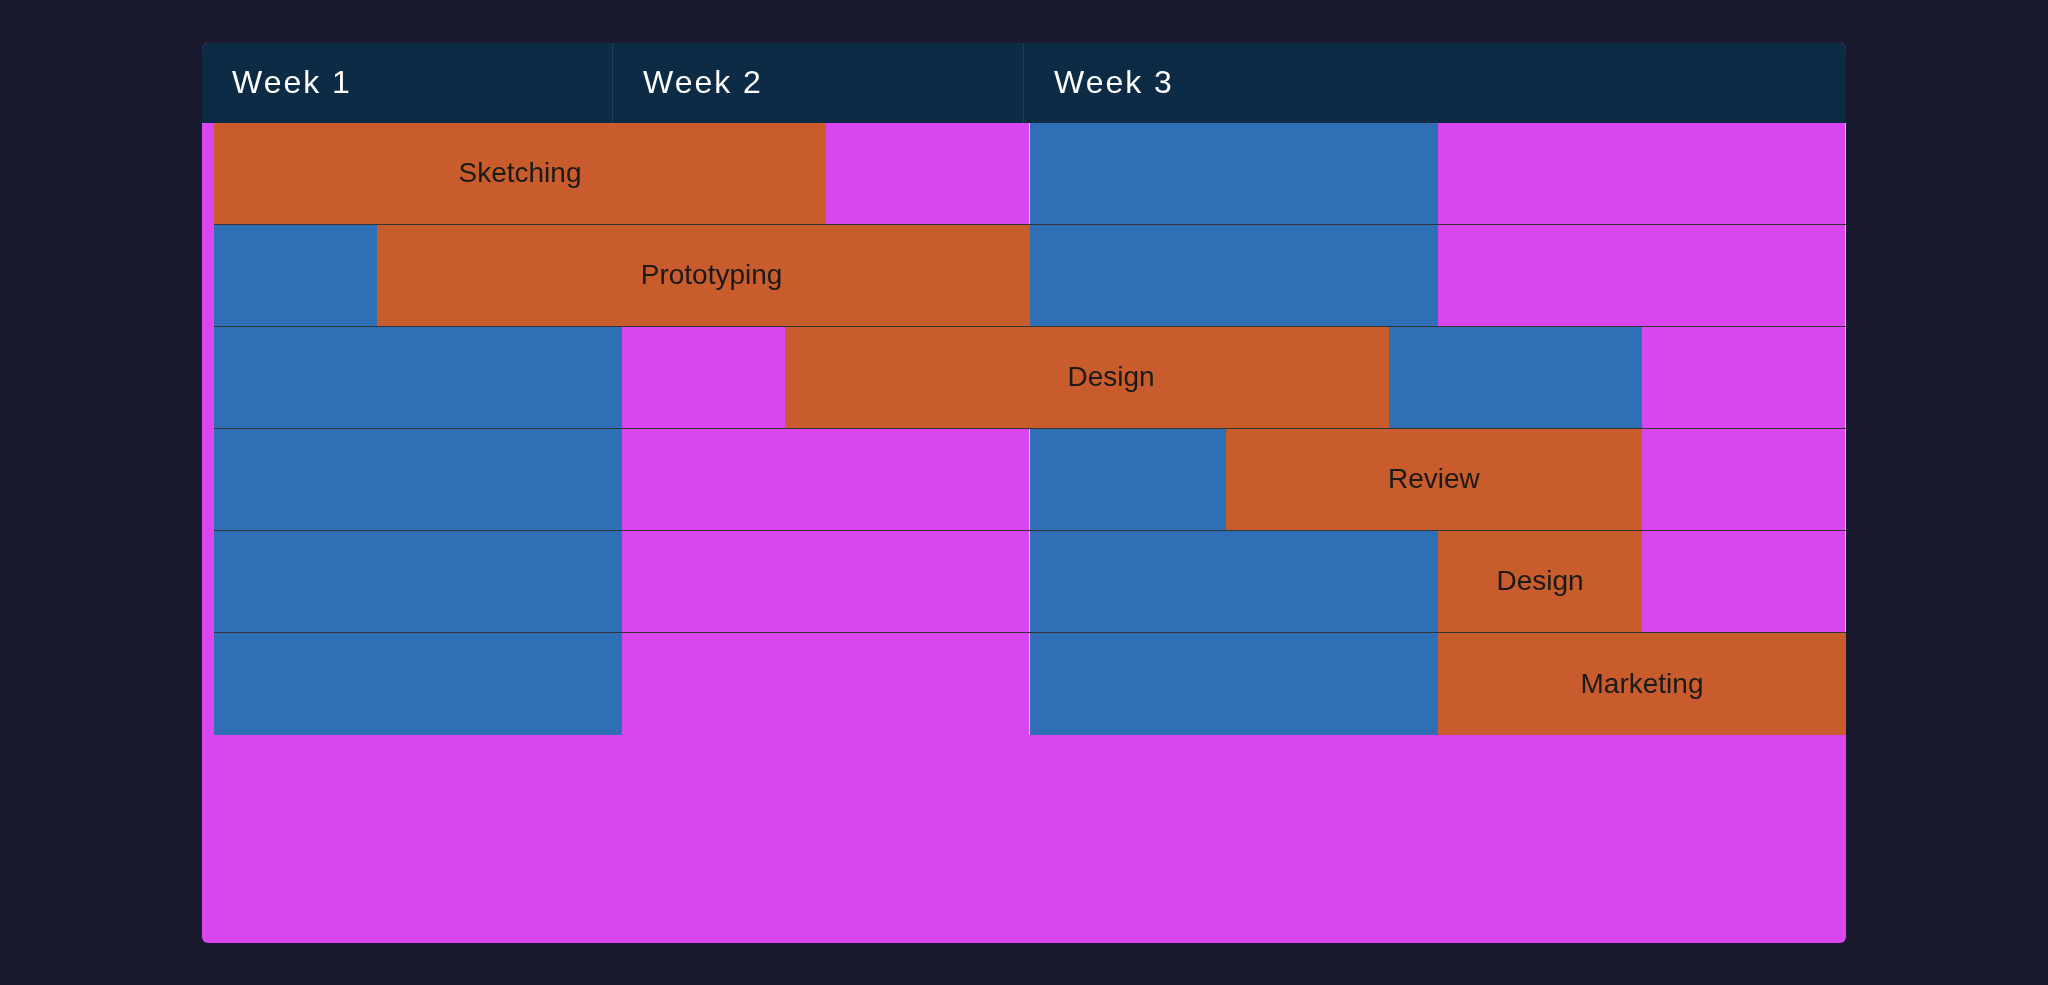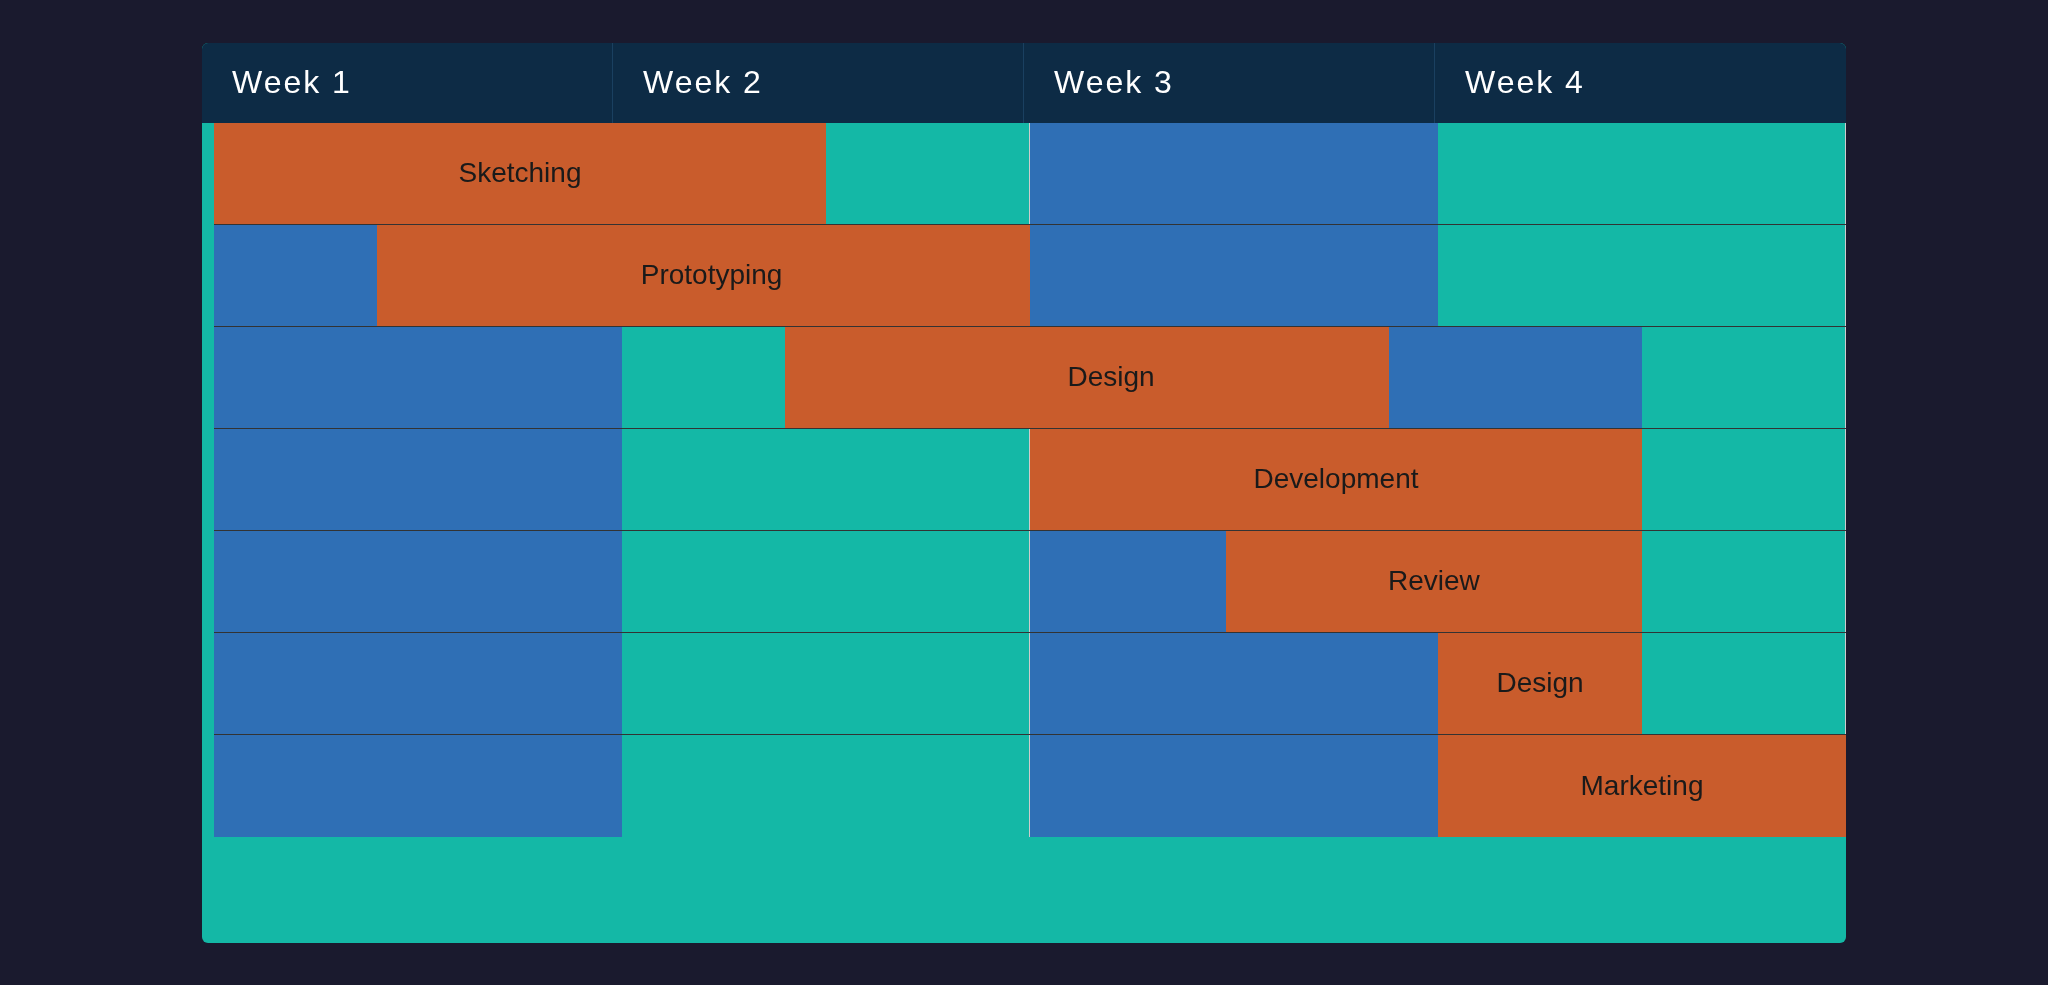--- a/index.html
+++ b/index.html
@@ -8,21 +8,21 @@
       display: flex;
       align-items: center;
       justify-content: center;
       width: 2048px;
       height: 985px;
       font-family: 'Arial', sans-serif;
     }
     .chart-container {
       width: 1644px;
       height: 900px;
-      background: #14b8a6;
+      background: #d946ef;
       border-radius: 6px;
       overflow: hidden;
     }
     .header-row {
       display: grid;
       grid-template-columns: repeat(4, 1fr);
       background: #0d2b45;
       height: 80px;
     }
     .header-cell {
@@ -140,23 +140,20 @@
   <div class="header-row">
     <div class="header-cell">
       <span>Week  1</span>
     </div>
     <div class="header-cell">
       <span>Week  2</span>
     </div>
     <div class="header-cell">
       <span>Week  3</span>
     </div>
-    <div class="header-cell">
-      <span>Week  4</span>
-    </div>
   </div>
 
   <div class="gantt-body">
 
     <div class="gantt-row">
       <div class="week-cell"></div>
       <div class="week-cell"></div>
       <div class="week-cell"></div>
       <div class="week-cell"></div>
       <div class="gantt-row-content">
@@ -193,34 +190,20 @@
         <div class="block-blue row3-blue1"></div>
         <div class="row3-gap"></div>
         <div class="block-orange row3-orange">
           <span>Design</span>
         </div>
         <div class="block-blue row3-blue2"></div>
         <div class="row3-end"></div>
       </div>
     </div>
 
-    <div class="gantt-row">
-      <div class="week-cell"></div>
-      <div class="week-cell"></div>
-      <div class="week-cell"></div>
-      <div class="week-cell"></div>
-      <div class="gantt-row-content">
-        <div class="block-blue row4-blue"></div>
-        <div class="row4-gap"></div>
-        <div class="block-orange row4-orange">
-          <span>Development</span>
-        </div>
-        <div class="row4-end"></div>
-      </div>
-    </div>
 
     <div class="gantt-row">
       <div class="week-cell"></div>
       <div class="week-cell"></div>
       <div class="week-cell"></div>
       <div class="week-cell"></div>
       <div class="gantt-row-content">
         <div class="block-blue row5-blue1"></div>
         <div class="row5-gap"></div>
         <div class="block-blue row5-blue2"></div>

